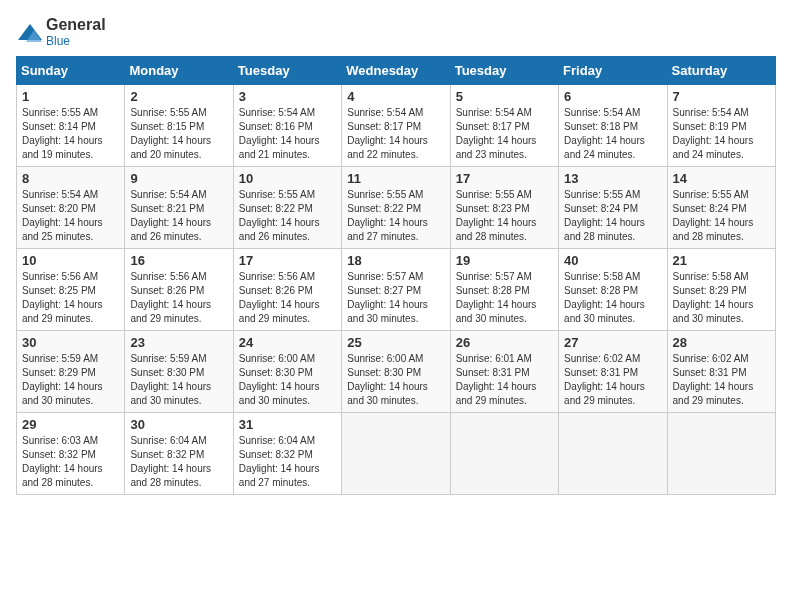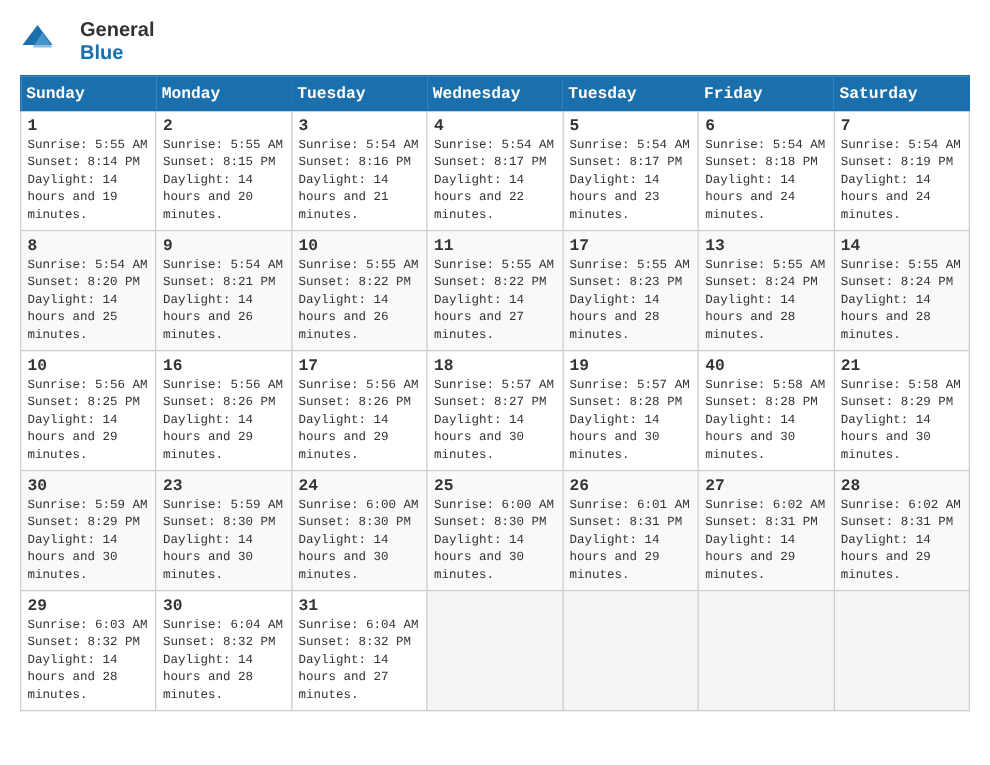--- a/index.html
+++ b/index.html
@@ -11,22 +11,22 @@
       padding: 16px;
     }
     .header-area {
       display: flex;
       justify-content: space-between;
       align-items: flex-start;
       margin-bottom: 8px;
     }
     .logo {
       display: flex;
-      align-items: flex-start;
-      gap: 20px;
+      align-items: flex-end;
+      gap: 2px;
     }
     .logo-icon {
       width: 28px;
       height: 28px;
     }
     .title-area {
       text-align: right;
     }
     .month-title {
       font-size: 32px;
@@ -34,21 +34,20 @@
       color: #333;
     }
     .subtitle {
       font-size: 14px;
       color: #555;
     }
     table {
       width: 100%;
       border-collapse: collapse;
       table-layout: fixed;
-      font-family: Liberation Mono, monospace;
     }
     th {
       background-color: #1a6fad;
       color: #fff;
       font-size: 13px;
       font-weight: bold;
       padding: 6px 4px;
       text-align: left;
       border: 1px solid #1a6fad;
     }
@@ -83,21 +82,21 @@
 <body>
 
 <div class="header-area">
   <div class="logo">
     <svg class="logo-icon" viewBox="0 0 28 28">
       <polygon points="14,4 26,20 2,20" fill="#1a6fad"></polygon>
       <polygon points="18,10 26,22 10,22" fill="#5ba3d9" opacity="0.7"></polygon>
     </svg>
     <div>
       <div style="font-size:16px;font-weight:bold;color:#333;">General</div>
-      <div style="font-size:16px;font-weight:bold;color:#1a6fad;">Blue</div>
+      <div style="font-size:12px;font-weight:normal;color:#1a6fad;">Blue</div>
     </div>
   </div>
   <div class="title-area">
     <div class="month-title"></div>
     <div class="subtitle"></div>
   </div>
 </div>
 
 <table>
   <thead>

